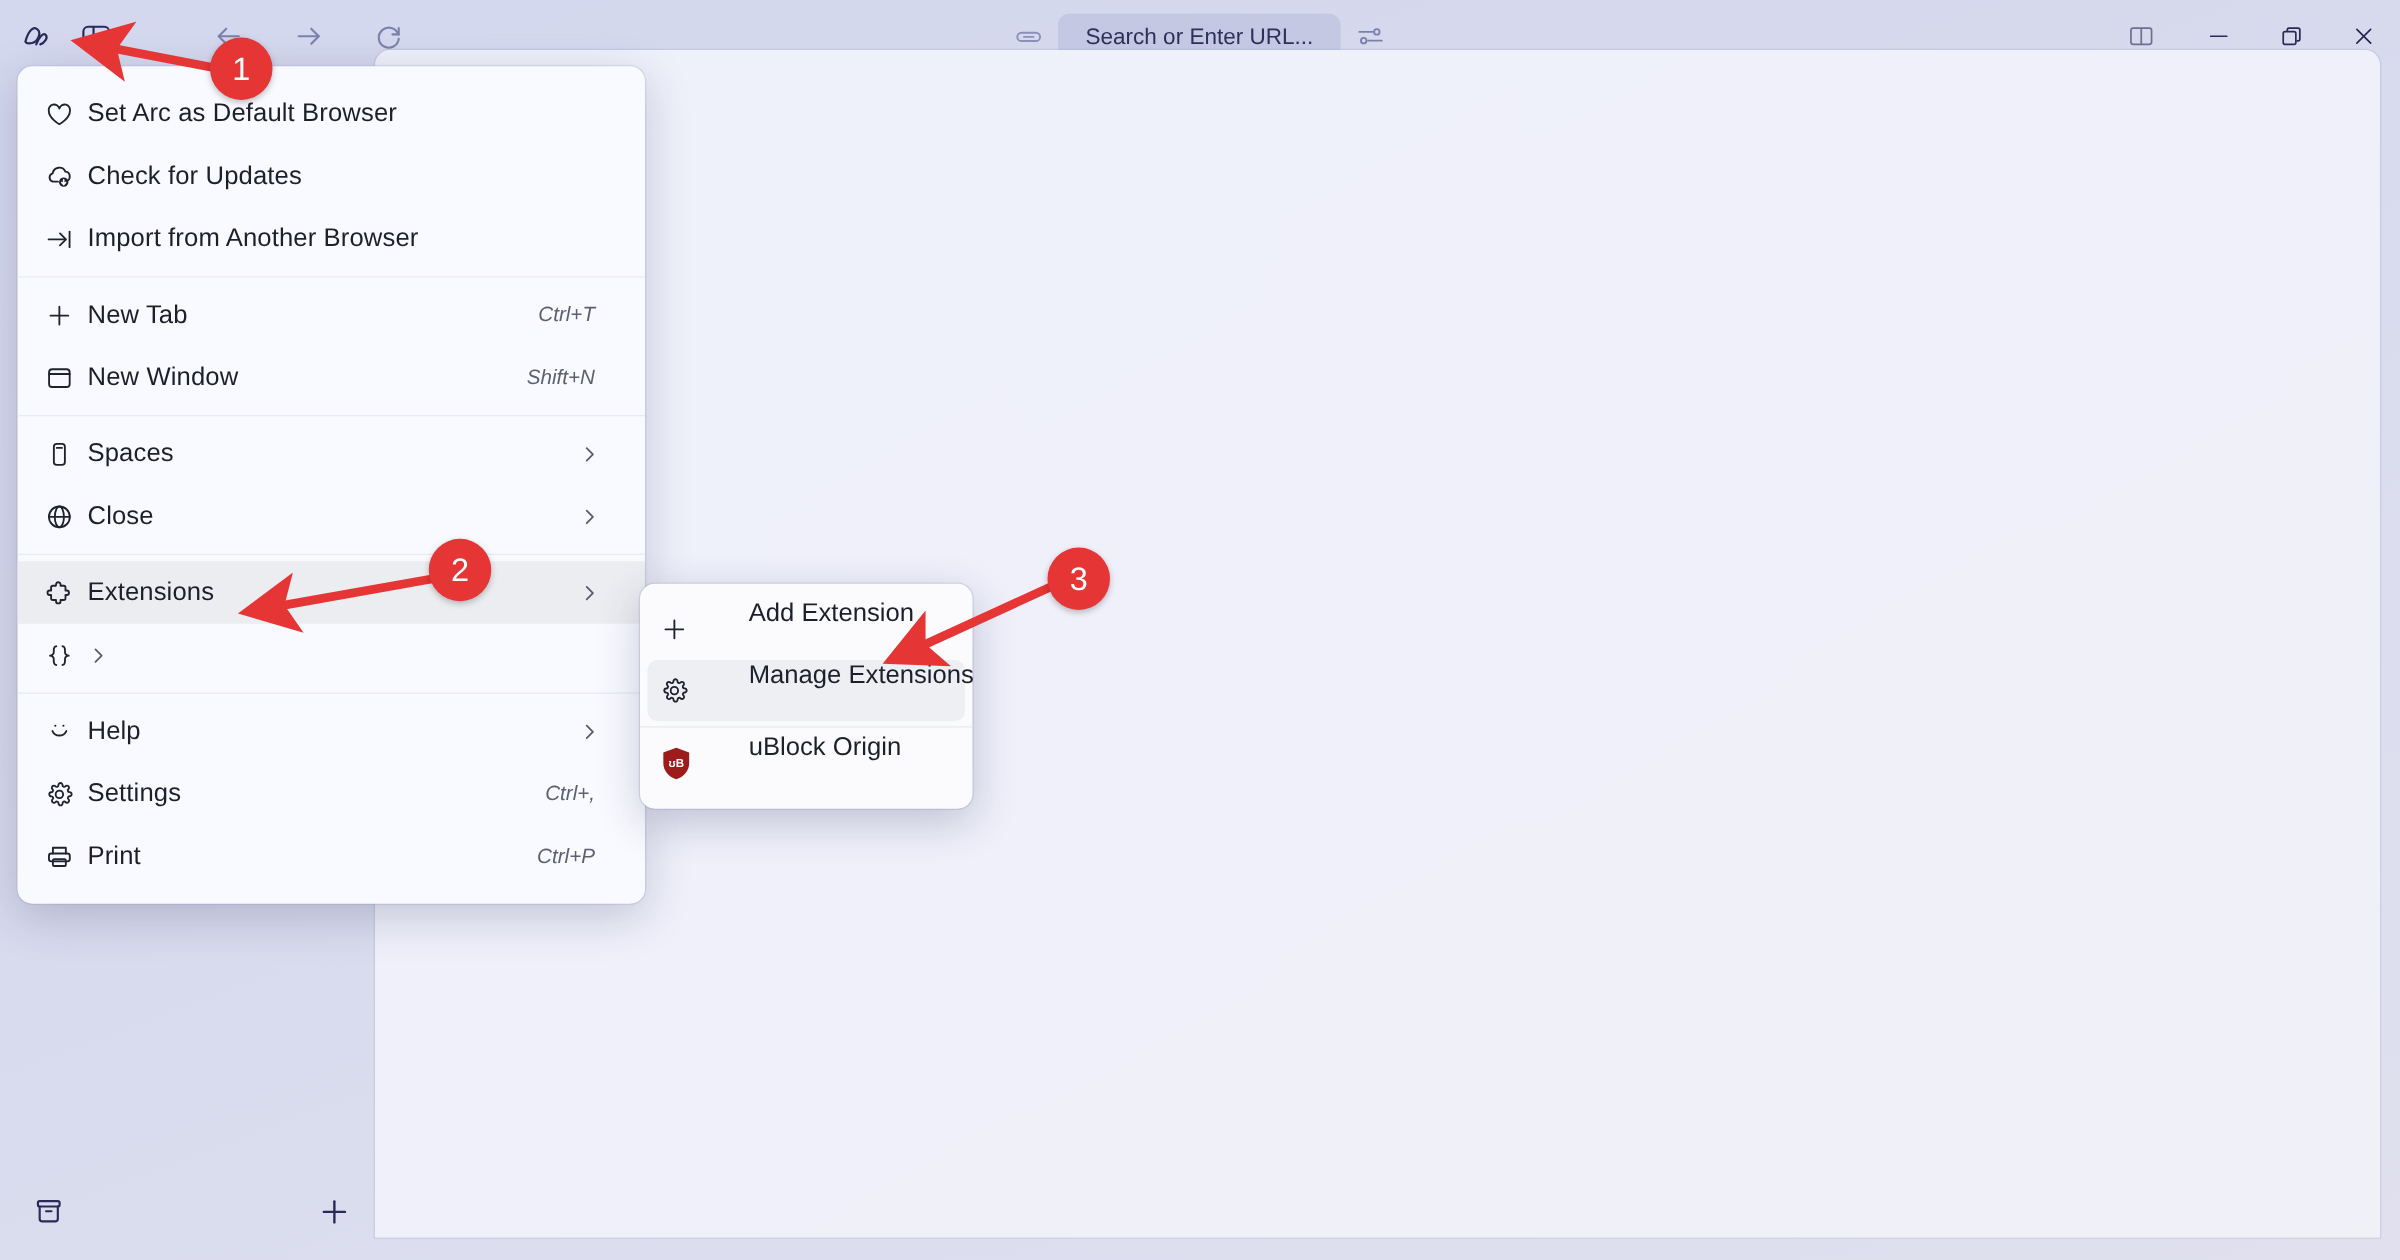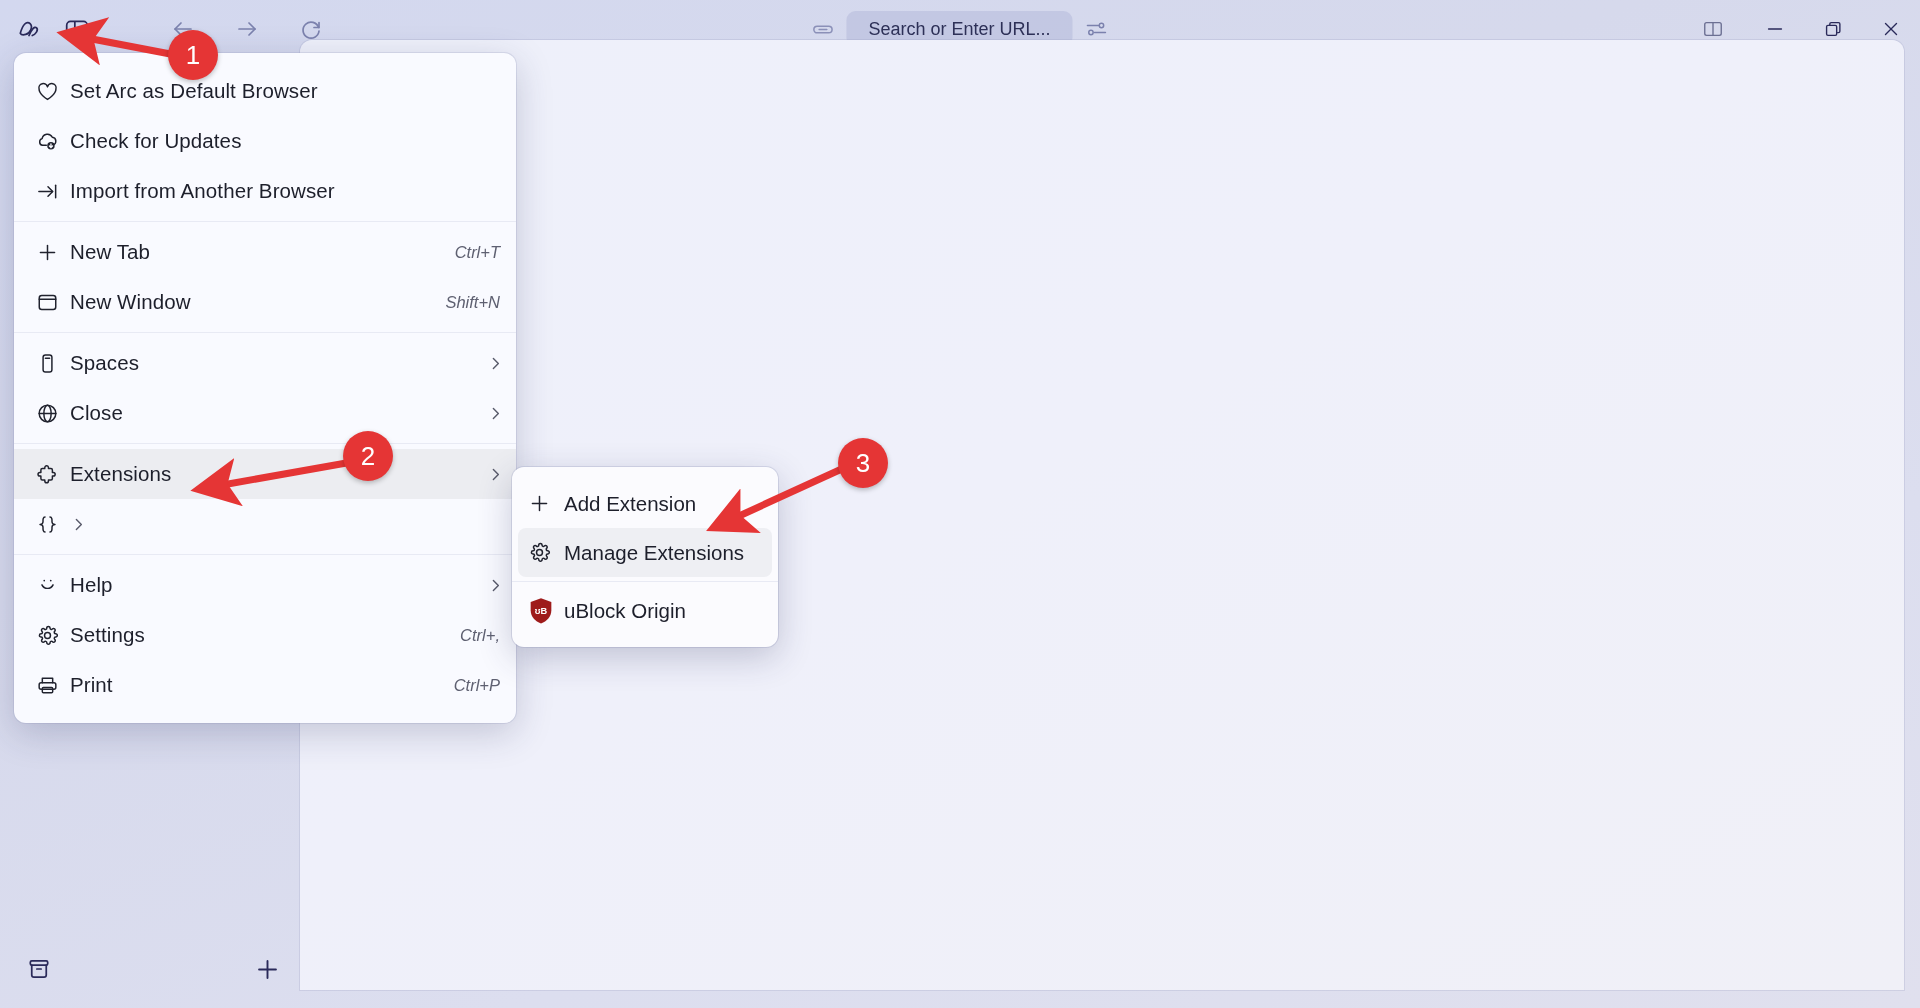--- a/index.html
+++ b/index.html
@@ -137,21 +137,21 @@
     overflow: hidden;
   }
 
   .menu-group + .menu-group { border-top: 1px solid #e8eaf4; }
   .menu-group { padding: 5px 0; }
 
   .mi {
     display: flex;
     align-items: center;
     height: 50px;
-    padding: 0 4px 0 22px;
+    padding: 0 28px 0 22px;
     cursor: default;
     position: relative;
   }
   .mi.selected { background: #ecedf1; }
 
   .mi-icon {
     width: 34px;
     min-width: 34px;
     display: flex;
     align-items: center;
@@ -191,26 +191,26 @@
     border-radius: 12px;
     box-shadow: 0 10px 34px rgba(40,45,90,0.24), 0 0 0 1px rgba(160,165,200,0.3);
     padding: 8px 0;
     z-index: 30;
   }
   .submenu .sub-group + .sub-group { border-top: 1px solid #e8eaf4; }
   .submenu .sub-group { padding: 4px 0; }
 
   .smi {
     display: flex;
-    align-items: center;
     height: 49px;
     margin: 0 6px;
     padding: 0 10px;
     border-radius: 8px;
     cursor: default;
+    gap: 35px;
   }
   .smi.selected { background: #eeeff3; }
 
   .smi-icon {
     width: 36px; min-width: 36px;
     display: flex; align-items: center;
     color: #20222e;
   }
   .smi-label {
     font-size: 20.5px;

